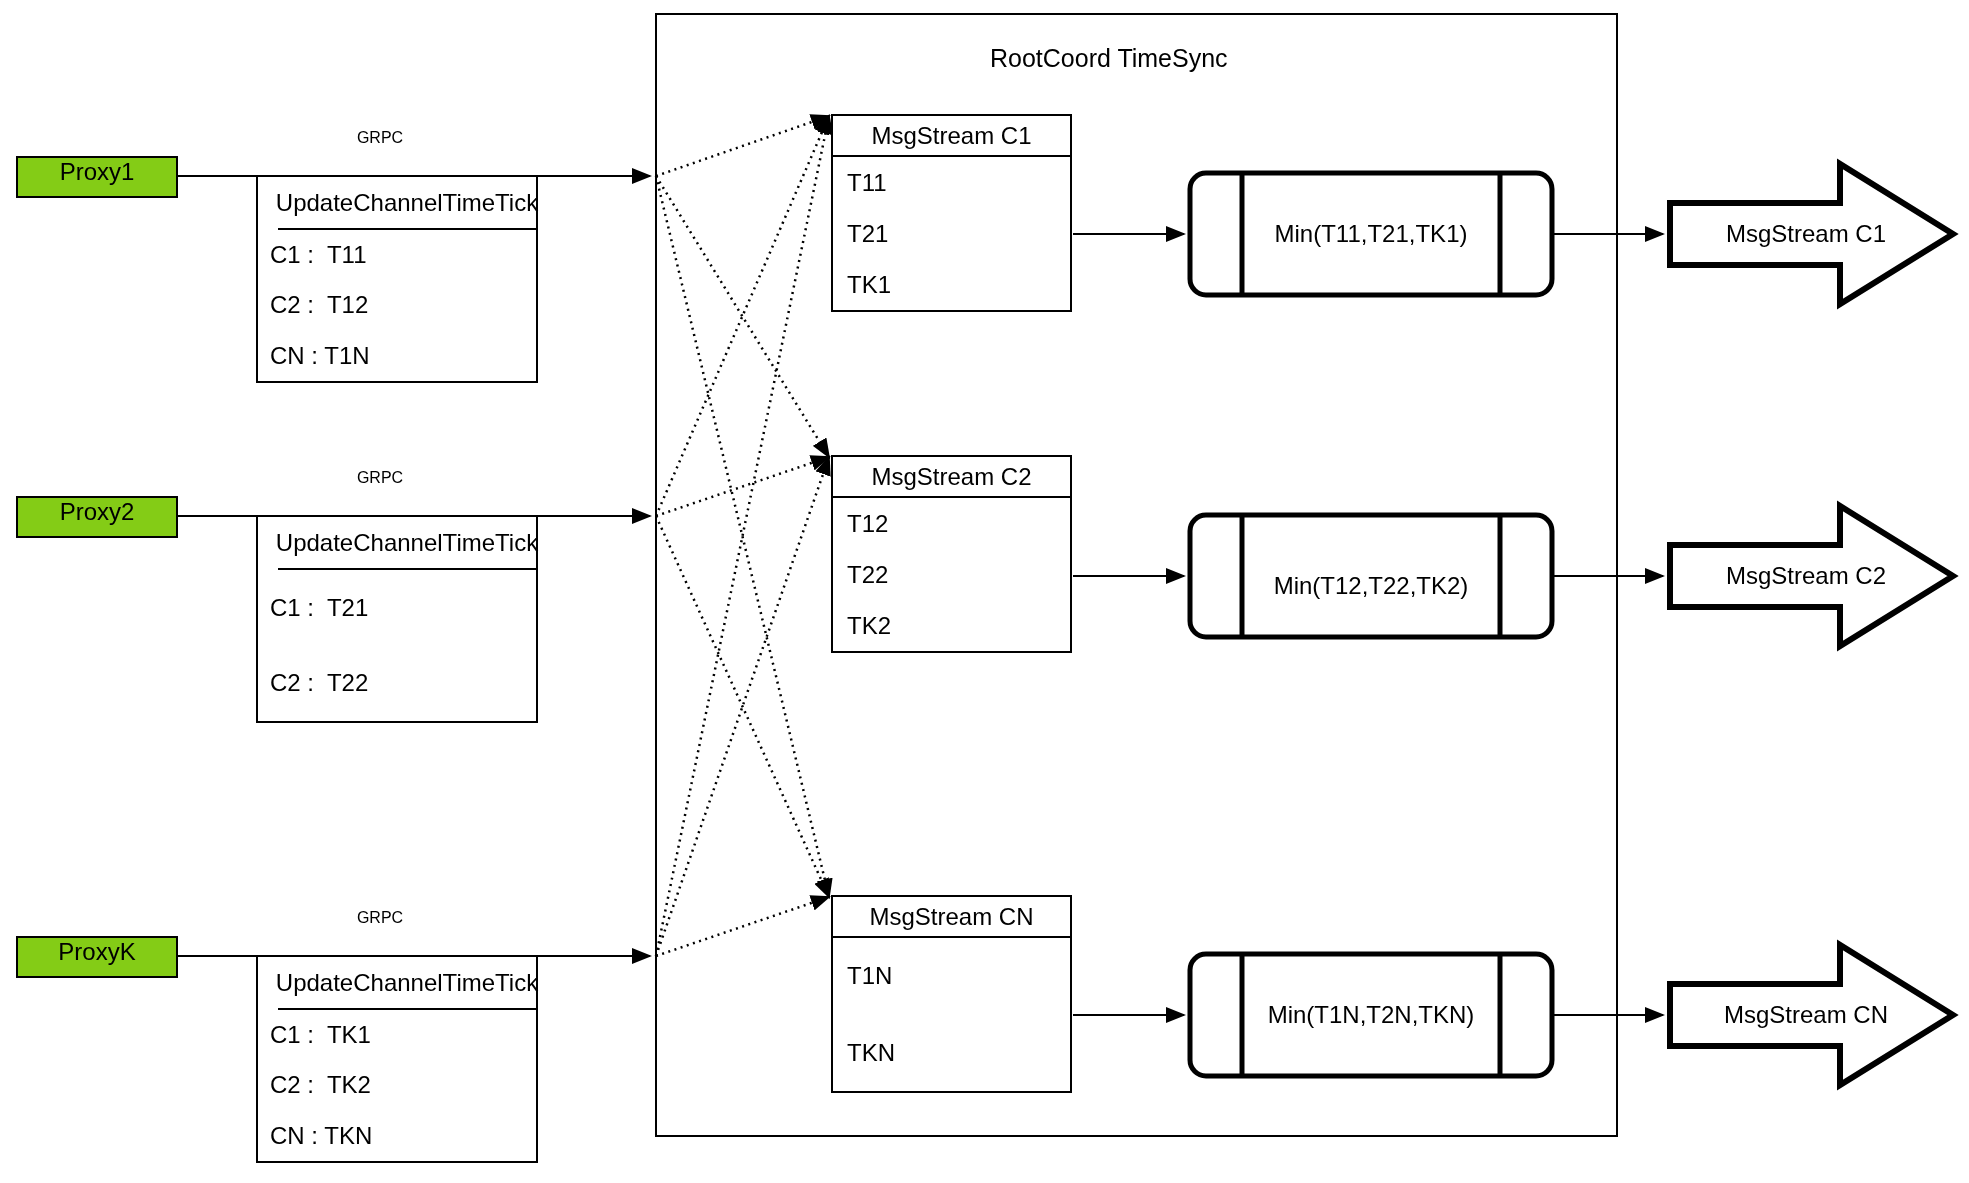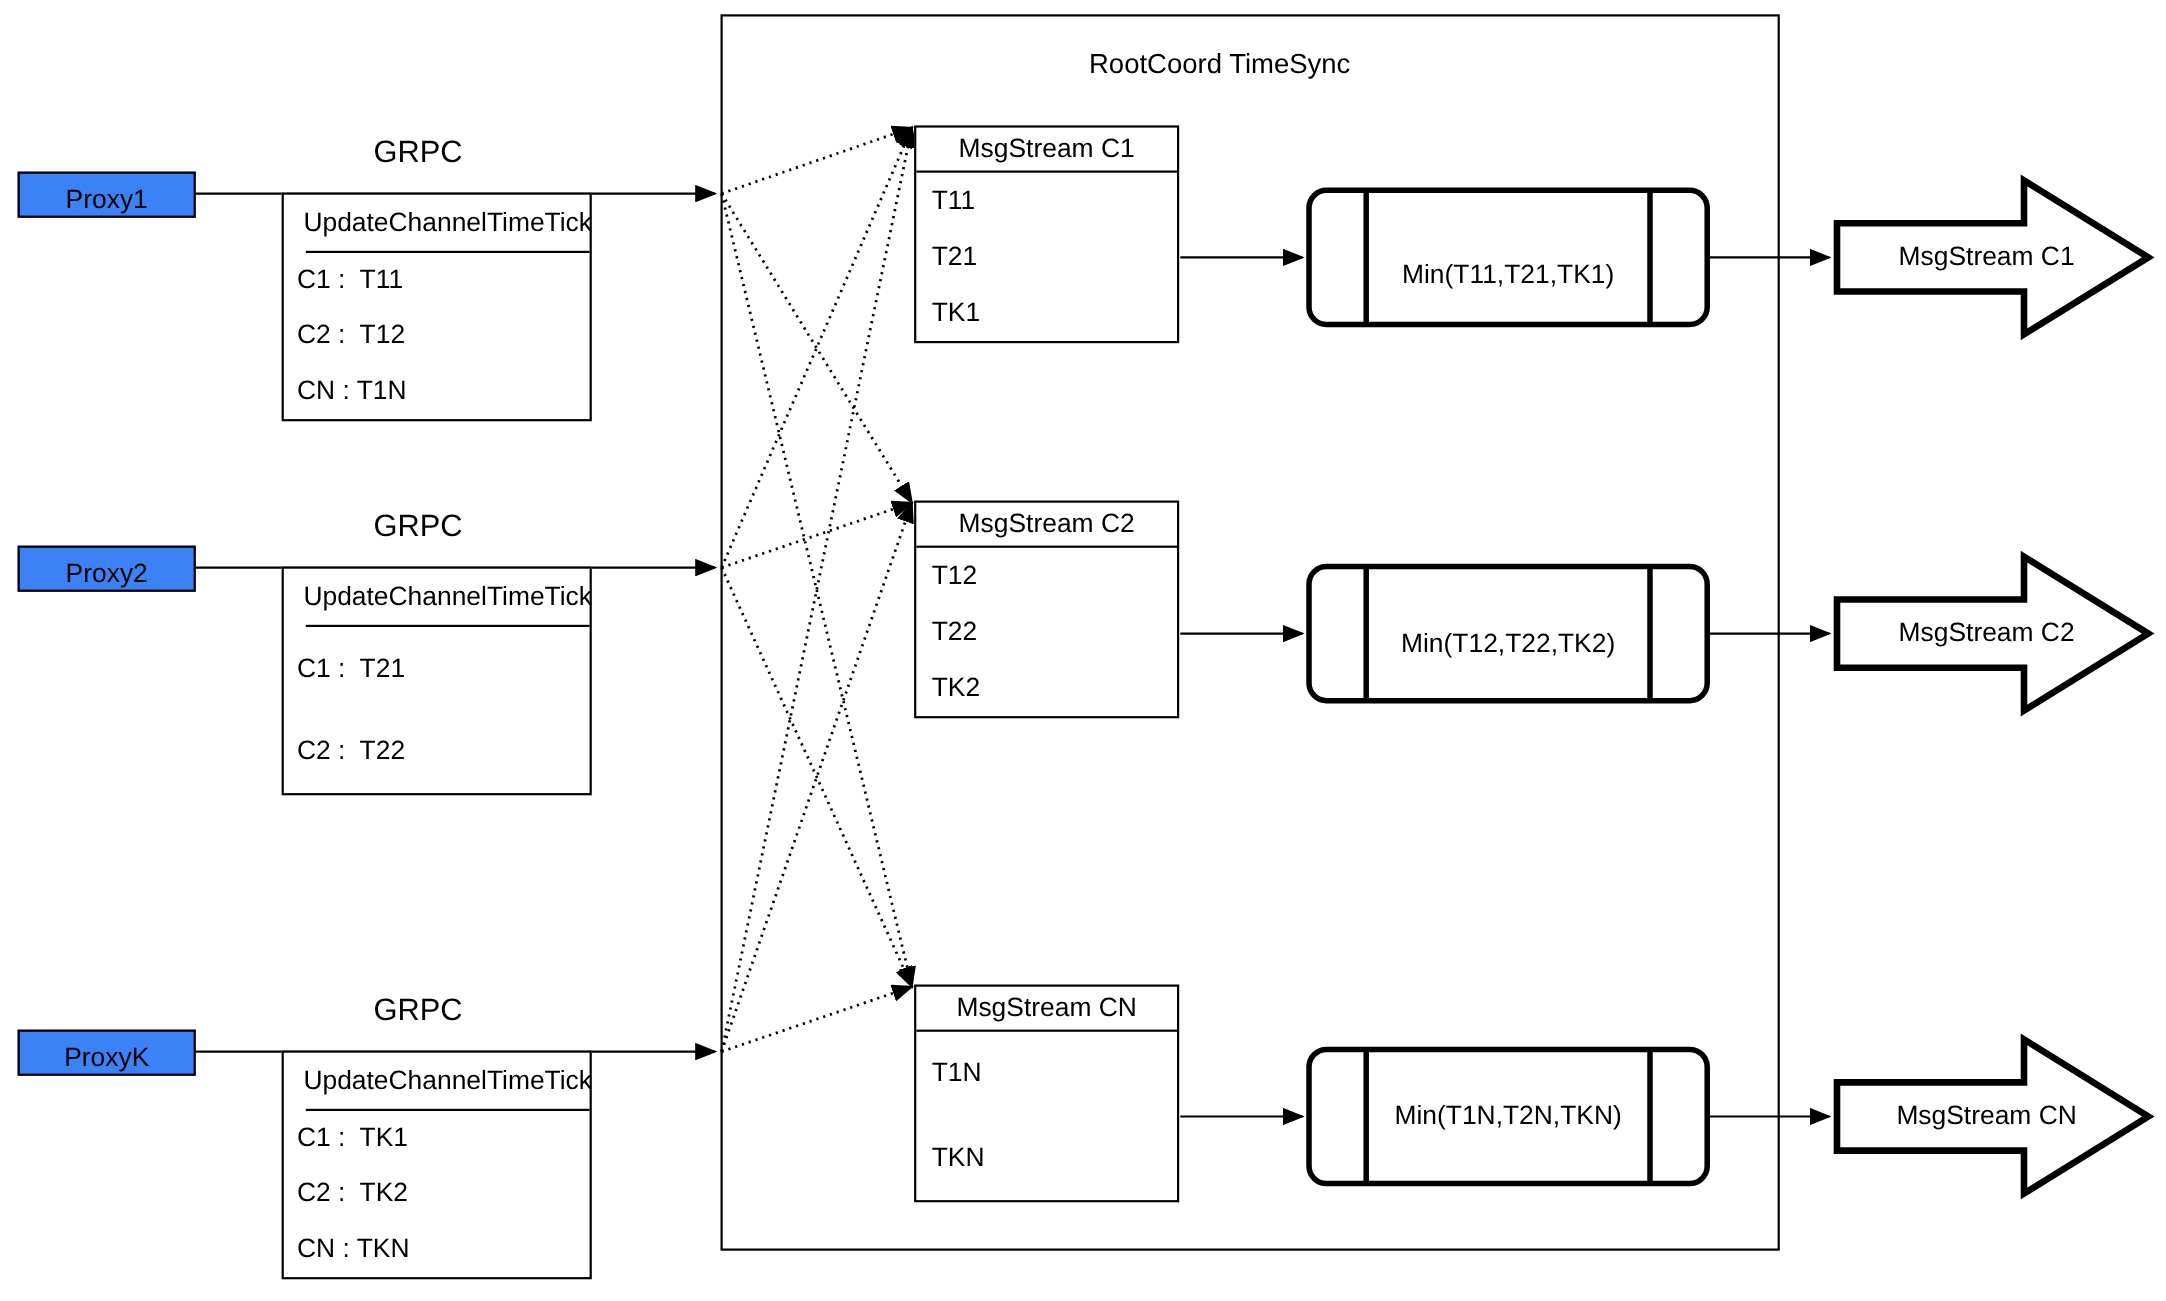--- a/index.html
+++ b/index.html
@@ -24,33 +24,33 @@
     width: 1969px;
     height: 1183px;
   }
   .abs { position: absolute; box-sizing: border-box; }
 
   .proxy-box {
     left: 16px;
     width: 162px;
     height: 42px;
     border: 2px solid #000;
-    background: #3b82f6;
-    display: flex;
-    align-items: flex-end;
+    background: #84cc16;
+    display: flex;
+    align-items: flex-start;
     justify-content: center;
     font-size: 24px;
   }
   .grpc-label {
     left: 300px;
     width: 160px;
     height: 26px;
     line-height: 26px;
     text-align: center;
-    font-size: 28px;
+    font-size: 16px;
     white-space: pre;
   }
   .utable {
     left: 256px;
     width: 282px;
     height: 208px;
     border: 2px solid #000;
     background: #fff;
     display: flex;
     flex-direction: column;
@@ -195,21 +195,21 @@
     <div class="trow">CN : T1N</div>
   </div>
 
   <div class="abs mstable" style="top:114px;">
     <div class="thead">MsgStream C1</div>
     <div class="trow">T11</div>
     <div class="trow">T21</div>
     <div class="trow">TK1</div>
   </div>
 
-  <div class="abs min-label" style="top:219px;margin-top:16px;">Min(T11,T21,TK1)</div>
+  <div class="abs min-label" style="top:219px;">Min(T11,T21,TK1)</div>
   <div class="abs blockarrow-label" style="top:219px;">MsgStream C1</div>
 
   <div class="abs proxy-box" style="top:496px;">
     <span>Proxy2</span>
   </div>
   <div class="abs grpc-label" style="top:465px;">GRPC</div>
 
   <div class="abs utable" style="top:515px;">
     <div class="thead">UpdateChannelTimeTick</div>
     <div class="trow">C1 :  T21</div>

